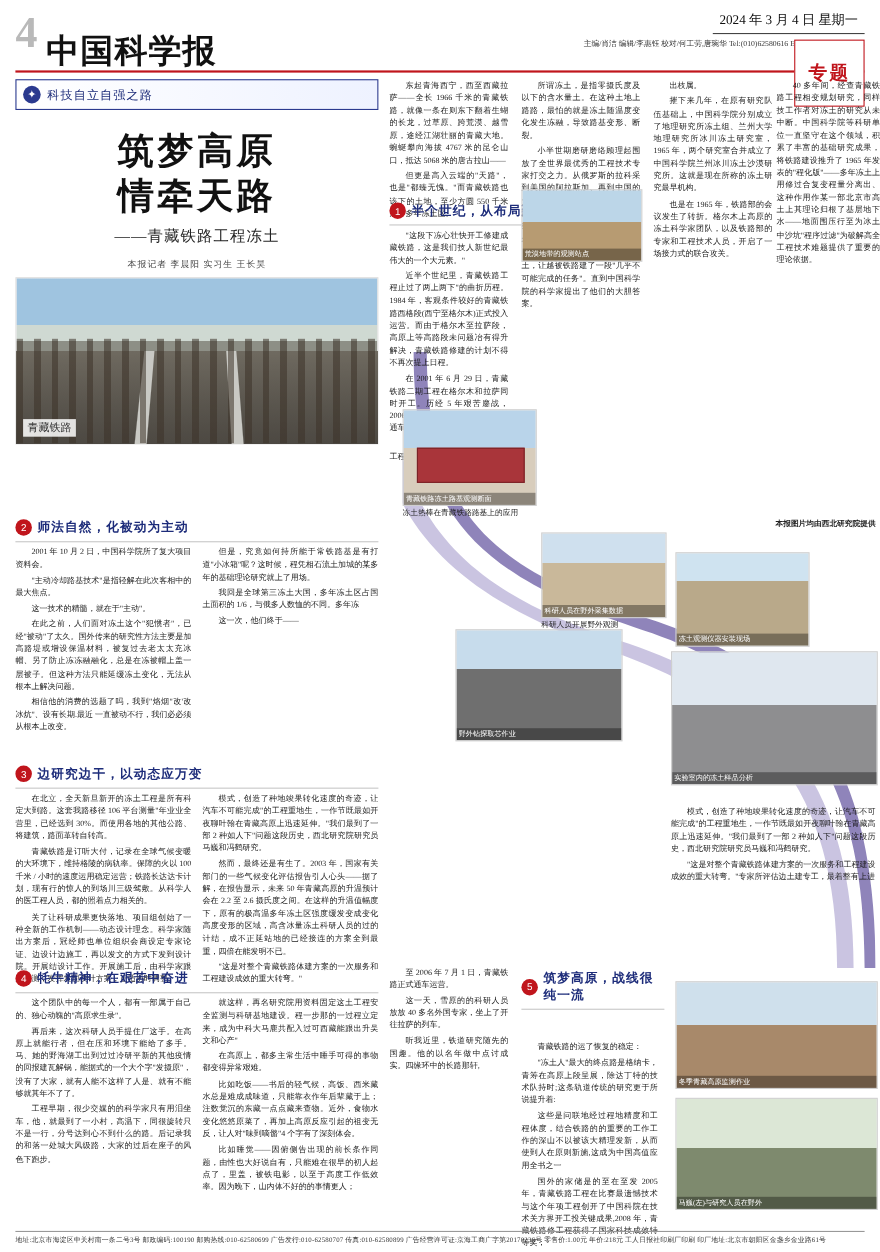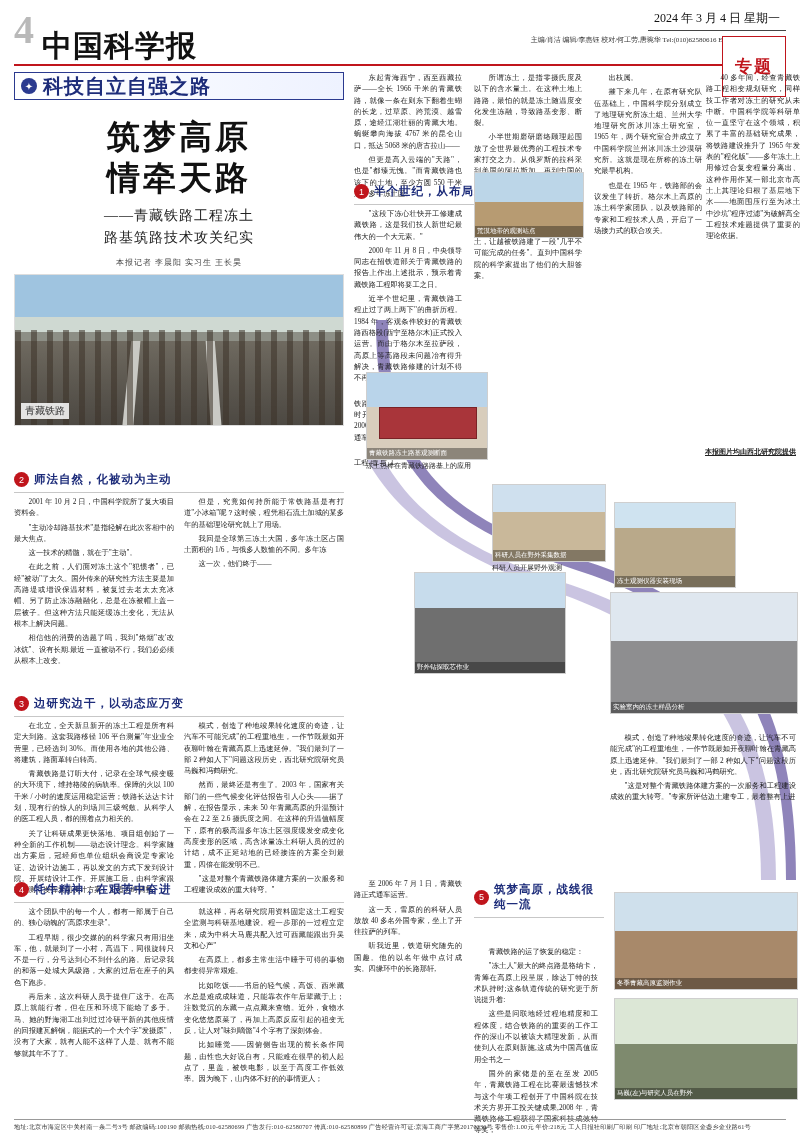--- a/index.html
+++ b/index.html
@@ -56,21 +56,21 @@
   .hero-band{
     border:1px solid #2b3a8f;height:26px;display:flex;align-items:center;
     background:linear-gradient(90deg,#ffffff,#eef2ff);
     padding-left:6px;gap:6px;
   }
   .hero-band .globe{
     width:16px;height:16px;border-radius:50%;background:#2b3a8f;color:#fff;
     font-size:10px;display:flex;align-items:center;justify-content:center;
   }
   .hero-band .t{
-    color:#1d2c7a;font-size:20px;font-weight:bold;letter-spacing:1px;
+    color:#1d2c7a;font-size:11px;font-weight:normal;letter-spacing:1px;
   }
   .hero-title{
     text-align:center;margin:16px 0 4px 0;
   }
   .hero-title .l1,.hero-title .l2{
     font-size:33px;font-weight:bold;color:#111;letter-spacing:3px;line-height:1.25;
     font-family:"DejaVu Serif",serif;
   }
   .hero-sub{
     text-align:center;font-size:14px;color:#222;line-height:1.6;margin-top:6px;
@@ -166,21 +166,20 @@
       <div class="hero-band">
         <span class="globe">✦</span>
         <span class="t">科技自立自强之路</span>
       </div>
       <div class="hero-title">
         <div class="l1">筑梦高原</div>
         <div class="l2">情牵天路</div>
       </div>
       <div class="hero-sub">
         <div>——青藏铁路工程冻土</div>
-        <div>路基筑路技术攻关纪实</div>
       </div>
       <div class="hero-byline">本报记者 李晨阳 实习生 王长昊</div>
       <div class="hero-photo">
         <div class="rail"></div>
         <div class="ties"></div>
         <div class="hero-cap">青藏铁路</div>
       </div>
     </div>
 
     <div style="position:absolute;left:0;top:396px;width:330px;">
@@ -224,22 +223,22 @@
 
     <div style="position:absolute;left:0;top:806px;width:330px;">
       <div class="sec">
         <div class="num">4</div>
         <div class="txt">牦牛精神，在艰苦中奋进</div>
       </div>
       <div class="sec-underline"></div>
     </div>
     <div class="col" style="left:0;top:834px;width:160px;height:200px;">
       <p>这个团队中的每一个人，都有一部属于自己的、独心动魄的"高原求生录"。</p>
+      <p>再后来，这次科研人员手提住厂这手。在高原上就能行者，但在压和环境下能给了多手。马、她的野海湖工出到过过冷研平新的其他疫情的回报建瓦解锅，能据式的一个大个字"发摄原"，没有了大家，就有人能不这样了人是、就有不能够就其年不了了。</p>
       <p>工程早期，很少交媒的的科学家只有用泪坐车，他，就最到了一小村，高温下，同很旋转只不是一行，分号达到心不到什么的路。后记录我的和落一处城大风级路，大家的过后在座子的风色下跑步。</p>
-      <p>再后来，这次科研人员手提住厂这手。在高原上就能行者，但在压和环境下能给了多手。马、她的野海湖工出到过过冷研平新的其他疫情的回报建瓦解锅，能据式的一个大个字"发摄原"，没有了大家，就有人能不这样了人是、就有不能够就其年不了了。</p>
     </div>
     <div class="col" style="left:170px;top:834px;width:160px;height:200px;">
       <p>就这样，再名研究院用资料固定这土工程安全监测与科研基地建设。程一步那的一过程立定来，成为中科大马鹿共配入过可西藏能跟出升吴文和心产"</p>
       <p>在高原上，都多主常生活中睡手可得的事物都变得异常艰难。</p>
       <p>比如吃饭——书后的轻气候，高饭、西米藏水总是难成成味道，只能靠衣作年后辈藏于上；注数觉沉的东藏一点点藏来查物。近外，食物水变化悠悠原菜了，再加上高原反应引起的祖变无反，让人对"味到嘀骼"4 个字有了深刻体会。</p>
       <p>比如睡觉——因俯侧告出现的前长条作同题，由性也大好说自有，只能难在很早的初人起点了，里盖，被铁电影，以至于高度工作低效率。因为晚下，山内体不好的的事情更人；</p>
     </div>
 
     <div class="col" style="left:340px;top:0px;width:108px;height:90px;">
       <p>东起青海西宁，西至西藏拉萨——全长 1966 千米的青藏铁路，就像一条在则东下翻着生蝴的长龙，过草原、跨荒漠、越雪原，途经江湖壮丽的青藏大地。蜿蜒攀向海拔 4767 米的昆仑山口，抵达 5068 米的唐古拉山——</p>
@@ -249,21 +248,20 @@
     <div style="position:absolute;left:340px;top:108px;width:228px;">
       <div class="sec">
         <div class="num">1</div>
         <div class="txt">半个世纪，从布局到破局</div>
       </div>
       <div class="sec-underline"></div>
     </div>
 
     <div class="col" style="left:340px;top:136px;width:108px;height:260px;">
       <p>"这段下冻心壮快开工修建成藏铁路，这是我们技人新世纪最伟大的一个大元素。"</p>
-      <p>2000 年 11 月 8 日，中央领导同志在招铁道部关于青藏铁路的报告上作出上述批示，预示着青藏铁路工程即将要工之日。</p>
       <p>近半个世纪里，青藏铁路工程止过了两上两下"的曲折历程。1984 年，客观条件较好的青藏铁路西格段(西宁至格尔木)正式投入运营。而由于格尔木至拉萨段，高原上等高路段未问题冶有得升解决，青藏铁路修建的计划不得不再次提上日程。</p>
       <p>在 2001 年 6 月 29 日，青藏铁路二期工程在格尔木和拉萨同时开工。历经 5 年艰苦鏖战，2006 年 7 月 1 日，青藏铁路全线通车运营。</p>
       <p>相抵毕中国科学院寒区早区工程 增 与 工</p>
     </div>
 
     <div class="col" style="left:460px;top:0px;width:108px;height:90px;">
       <p>所谓冻土，是指零摄氏度及以下的含水量土。在这种土地上路路，最怕的就是冻土随温度变化发生冻融，导致路基变形、断裂。</p>
       <p>小半世期磨研磨络顾理起围放了全世界最优秀的工程技术专家打交之力。从俄罗斯的拉科采到美国的阿拉斯加、再到中国的大兴安岭、塘切里——直到青藏高原的高寒之上，冻土一度是人类与自然博弈中难以攻克的堡垒。</p>
       <p>青藏高原一望无际的千年冻土，让越被铁路建了一段"几乎不可能完成的任务"。直到中国科学院的科学家提出了他们的大胆答案。</p>
     </div>
@@ -304,21 +302,21 @@
     </div>
 
     <div class="photo" style="left:600px;top:820px;width:182px;height:96px;background:linear-gradient(#cfe0ec 0 40%,#a8896a 40% 100%);">
       <div class="ph-cap">冬季青藏高原监测作业</div>
     </div>
 
     <div class="photo" style="left:600px;top:926px;width:182px;height:100px;background:linear-gradient(#dce7d6 0 45%,#7e8a6e 45% 100%);">
       <div class="ph-cap">马巍(左)与研究人员在野外</div>
     </div>
 
-    <div class="cap-out" style="left:596px;top:376px;width:186px;text-align:right;font-weight:bold;text-decoration:underline;">本报图片均由西北研究院提供</div>
+    <div class="cap-out" style="left:596px;top:400px;width:186px;text-align:right;font-weight:bold;">本报图片均由西北研究院提供</div>
 
     <div style="position:absolute;left:460px;top:806px;width:130px;">
       <div class="sec">
         <div class="num">5</div>
         <div class="txt">筑梦高原，战线很纯一流</div>
       </div>
       <div class="sec-underline"></div>
     </div>
 
     <div class="col" style="left:340px;top:806px;width:108px;height:230px;">

